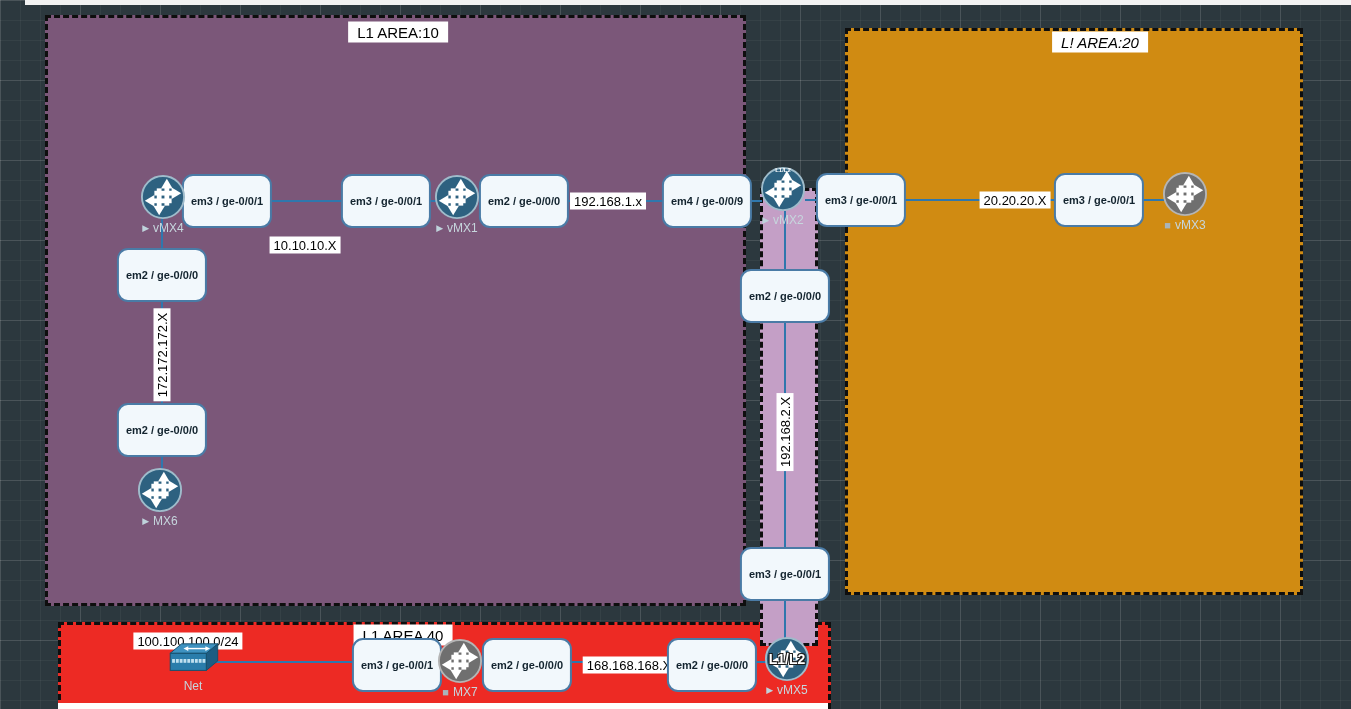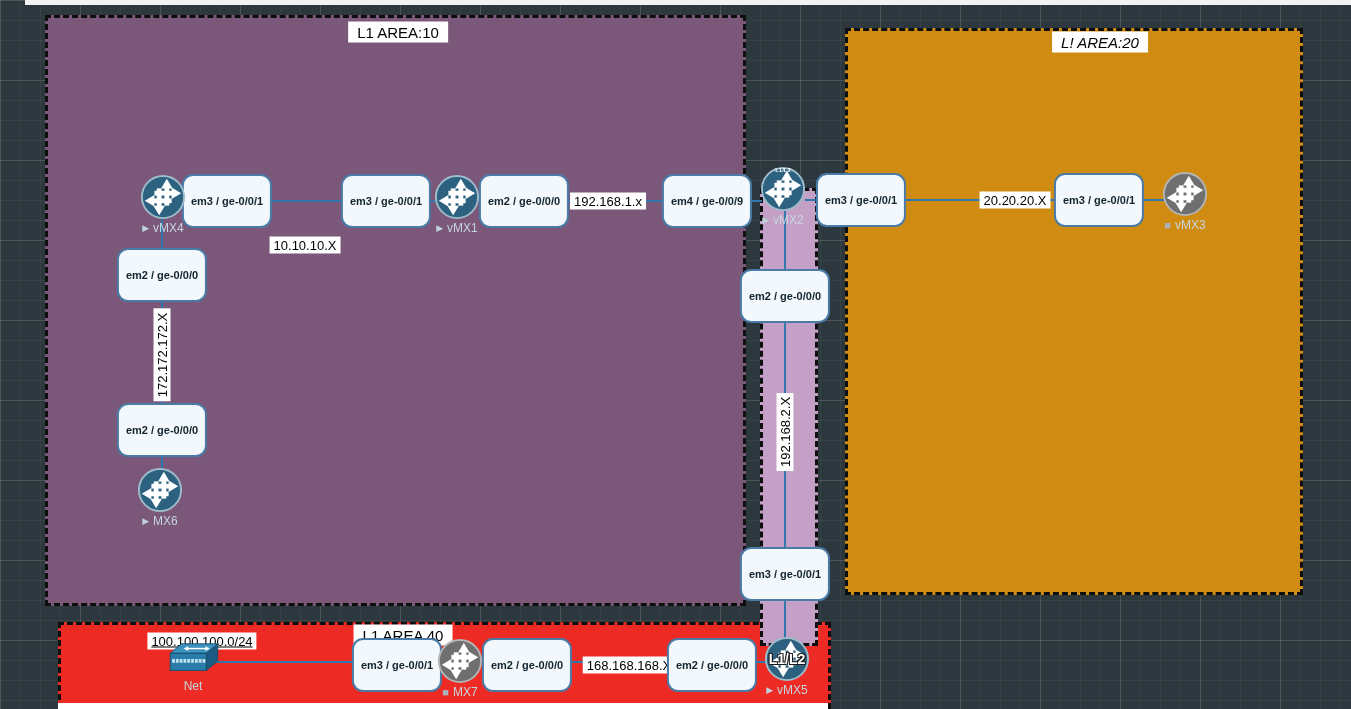--- a/index.html
+++ b/index.html
@@ -70,21 +70,21 @@
       <line x1="482" y1="662" x2="766" y2="662" stroke="#2f77ad" stroke-width="2"></line>
     </svg>
     <div class="arealabel" style="left: 398px; top: 32px;">L1 AREA:10</div>
     <div class="arealabel" style="left: 1100px; top: 42px; font-style: italic;">L! AREA:20</div>
     <div class="arealabel" style="left: 403px; top: 635px;">L1 AREA 40</div>
     <div class="netlabel" style="left: 305px; top: 201px; margin-top: 44px;">10.10.10.X</div>
     <div class="netlabel" style="left: 608px; top: 201px;">192.168.1.x</div>
     <div class="netlabel" style="left: 1015px; top: 200px;">20.20.20.X</div>
     <div class="netlabel vertical" style="left: 162px; top: 355px;">172.172.172.X</div>
     <div class="netlabel vertical" style="left: 785px; top: 432px;">192.168.2.X</div>
-    <div class="netlabel" style="left: 202px; top: 641px; text-decoration: underline;">100.100.100.0/24</div>
+    <div class="netlabel" style="left: 188px; top: 641px;">100.100.100.0/24</div>
     <div class="netlabel" style="left: 629px; top: 665px;">168.168.168.X</div>
     <div class="pill" style="left: 227px; top: 201px;">em3 / ge-0/0/1</div>
     <div class="pill" style="left: 386px; top: 201px;">em3 / ge-0/0/1</div>
     <div class="pill" style="left: 524px; top: 201px;">em2 / ge-0/0/0</div>
     <div class="pill" style="left: 707px; top: 201px;">em4 / ge-0/0/9</div>
     <div class="pill" style="left: 861px; top: 200px;">em3 / ge-0/0/1</div>
     <div class="pill" style="left: 1099px; top: 200px;">em3 / ge-0/0/1</div>
     <div class="pill" style="left: 162px; top: 275px;">em2 / ge-0/0/0</div>
     <div class="pill" style="left: 162px; top: 430px;">em2 / ge-0/0/0</div>
     <div class="pill" style="left: 785px; top: 296px;">em2 / ge-0/0/0</div>

